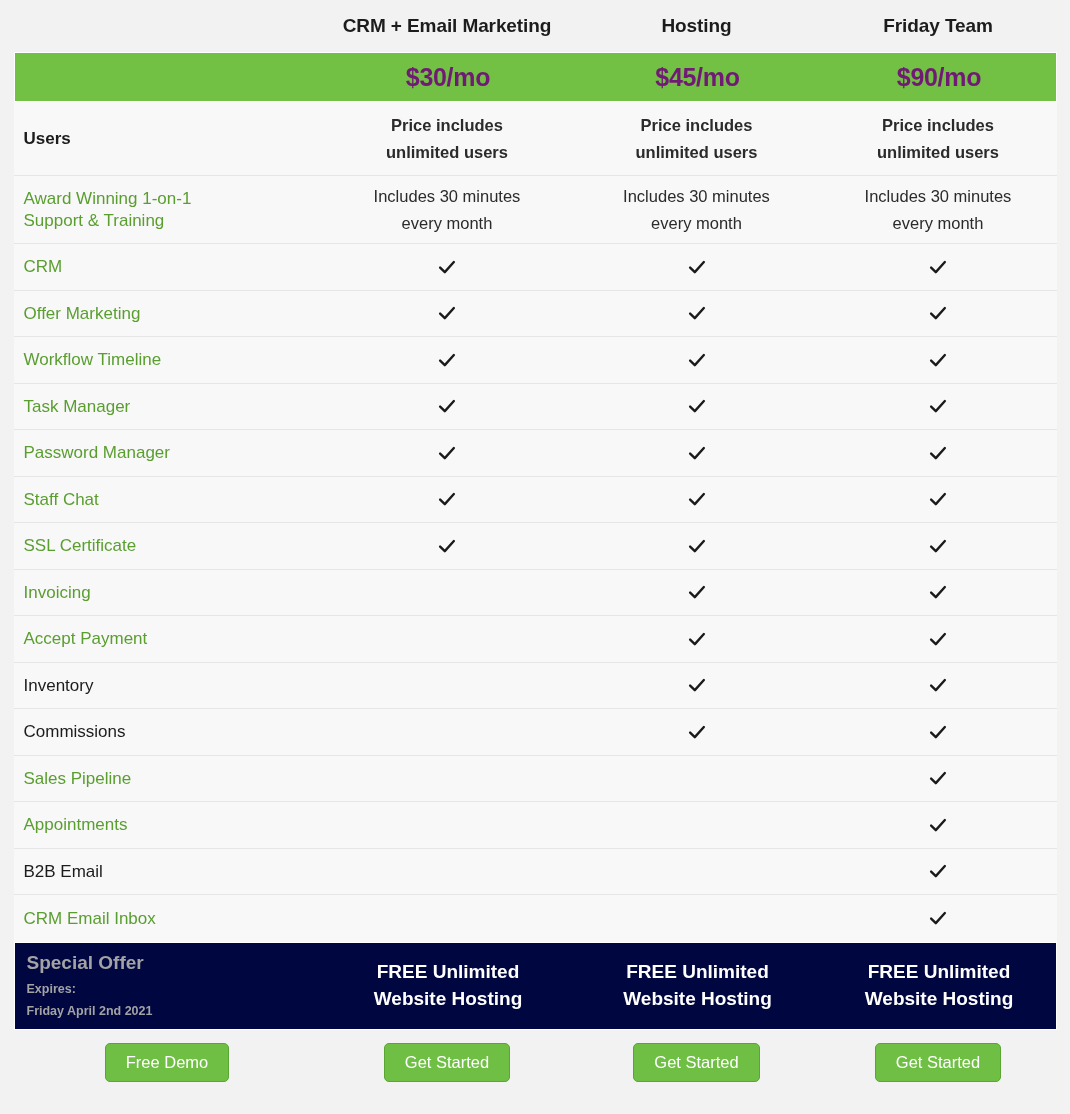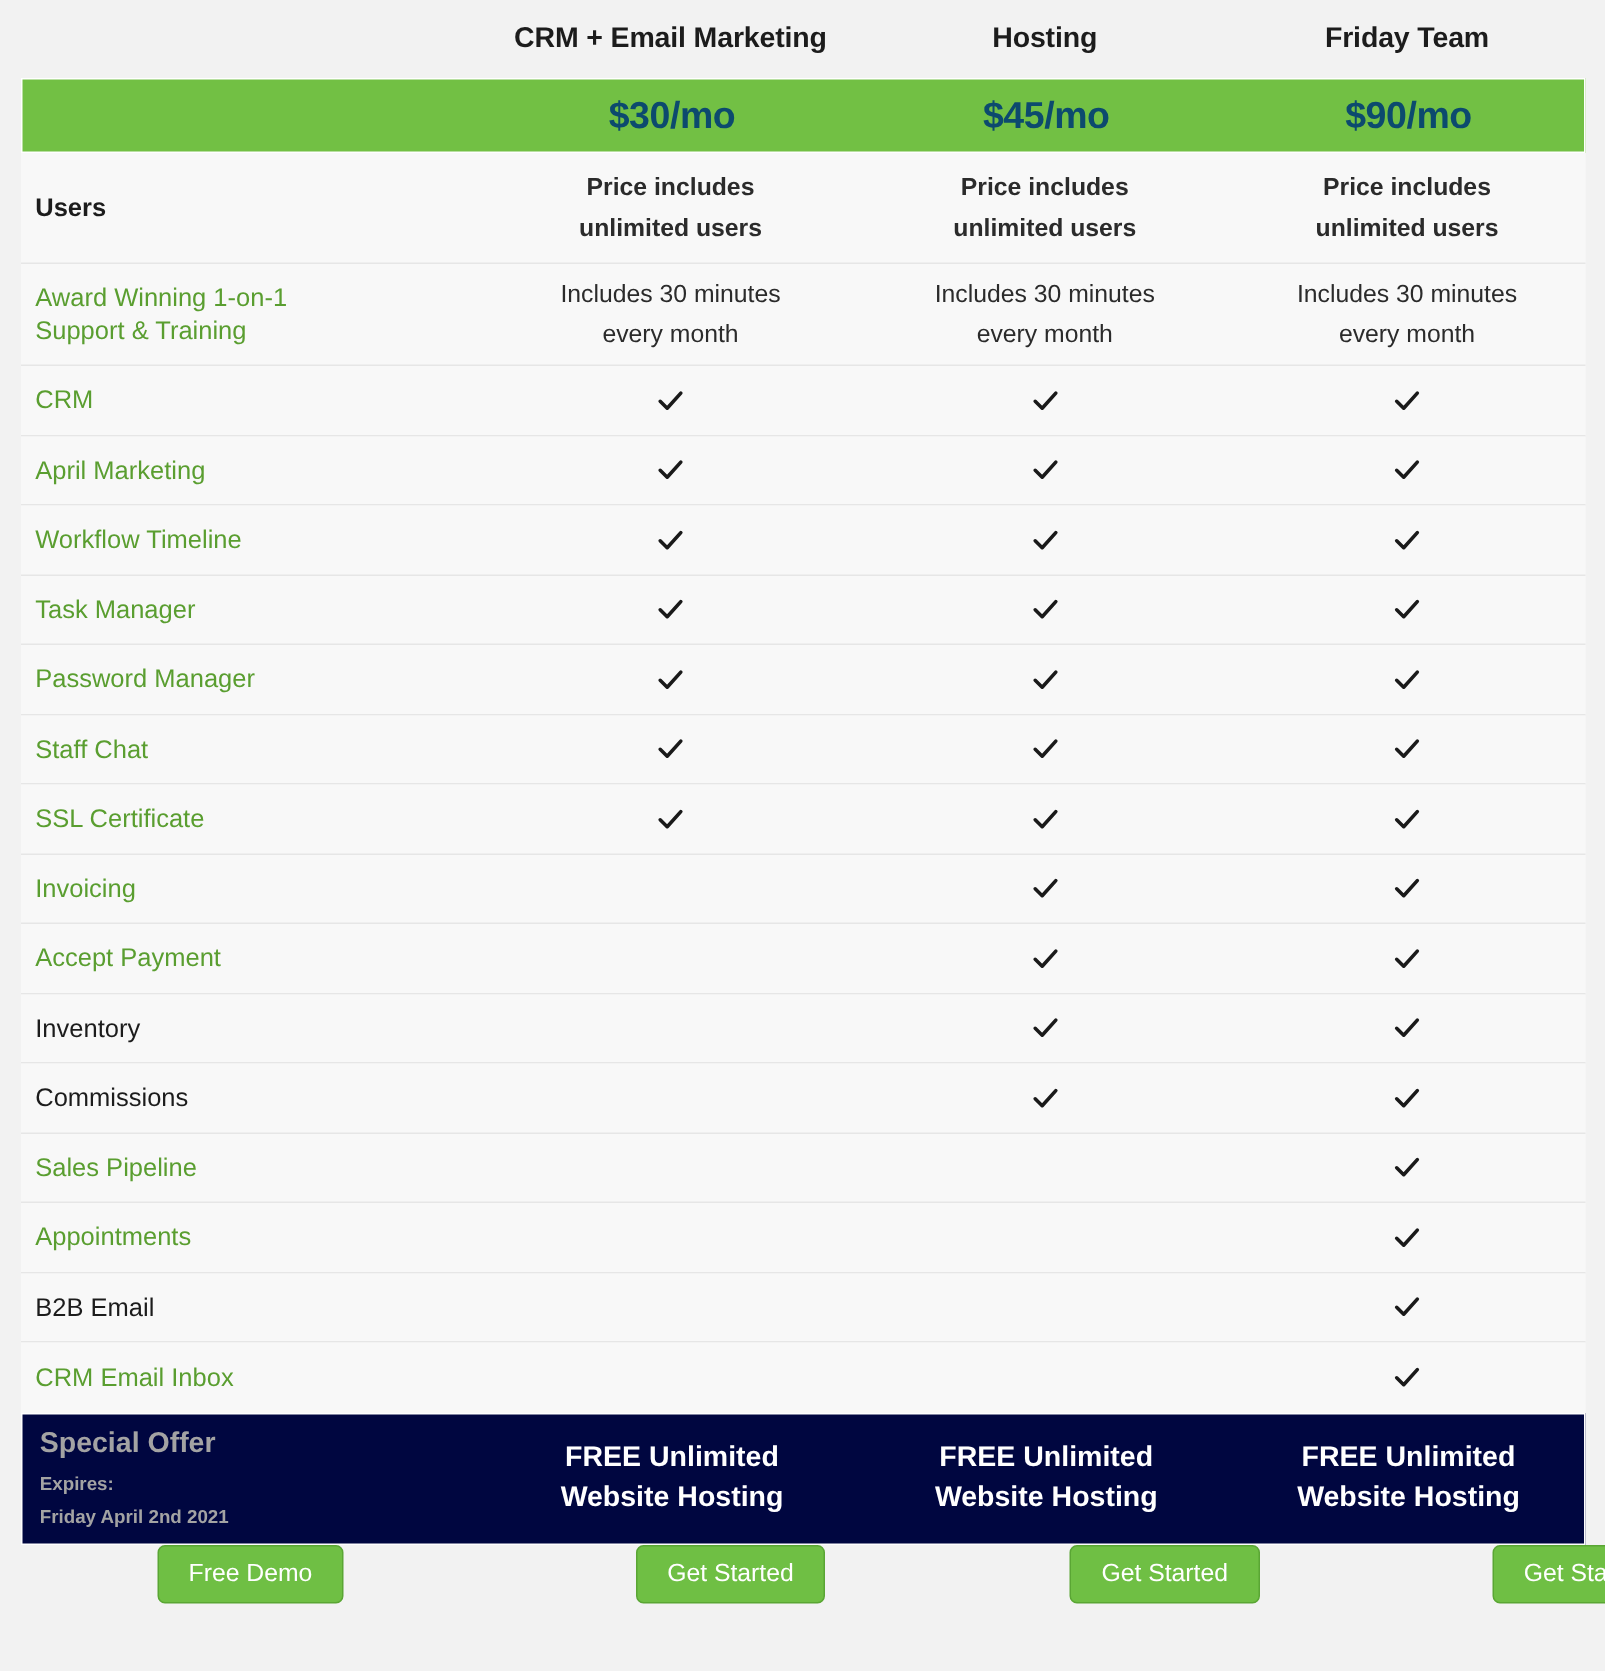--- a/index.html
+++ b/index.html
@@ -53,21 +53,21 @@
     background: #72c044;
     height: 50px;
     border: 1px solid #ffffff;
     display: flex;
     align-items: stretch;
   }
   .price-band-wrap .c-label { padding-left: 10px; }
   .price {
     font-size: 25px;
     font-weight: bold;
-    color: #0c4a6e;
+    color: #701a75;
     letter-spacing: -0.3px;
   }
 
   
   .table-body {
     width: 1043px;
     margin: 0 auto;
     background: #f8f8f8;
   }
   .table-body .row {
@@ -141,24 +141,23 @@
     font-weight: bold;
     color: #ffffff;
     line-height: 1.37;
   }
 
   
   .cta-row {
     width: 1043px;
     margin: 0 auto;
     display: flex;
-    align-items: flex-start;
+    align-items: center;
     height: 66px;
     background: #f2f2f2;
-    gap: 40px;
   }
   .cta-row .c-label { justify-content: center; padding-left: 0; }
   .btn {
     display: inline-block;
     background: #6fbf44;
     color: #ffffff;
     font-family: "Liberation Sans", "DejaVu Sans", sans-serif;
     font-size: 16.5px;
     font-weight: normal;
     border: 1px solid #5aa634;
@@ -246,21 +245,21 @@
             </svg>
           </div>
           <div class="c-plan p3">
             <svg class="check" viewBox="0 0 24 24" aria-hidden="true">
               <path d="M4.5 12.6 L9.6 17.6 L19.5 6.6"></path>
             </svg>
           </div>
         </div>
         <div class="row feature-row">
           <div class="c-label">
-            <span class="feature-label green">April Marketing</span>
+            <span class="feature-label green">Offer Marketing</span>
           </div>
           <div class="c-plan p1">
             <svg class="check" viewBox="0 0 24 24" aria-hidden="true">
               <path d="M4.5 12.6 L9.6 17.6 L19.5 6.6"></path>
             </svg>
           </div>
           <div class="c-plan p2">
             <svg class="check" viewBox="0 0 24 24" aria-hidden="true">
               <path d="M4.5 12.6 L9.6 17.6 L19.5 6.6"></path>
             </svg>

